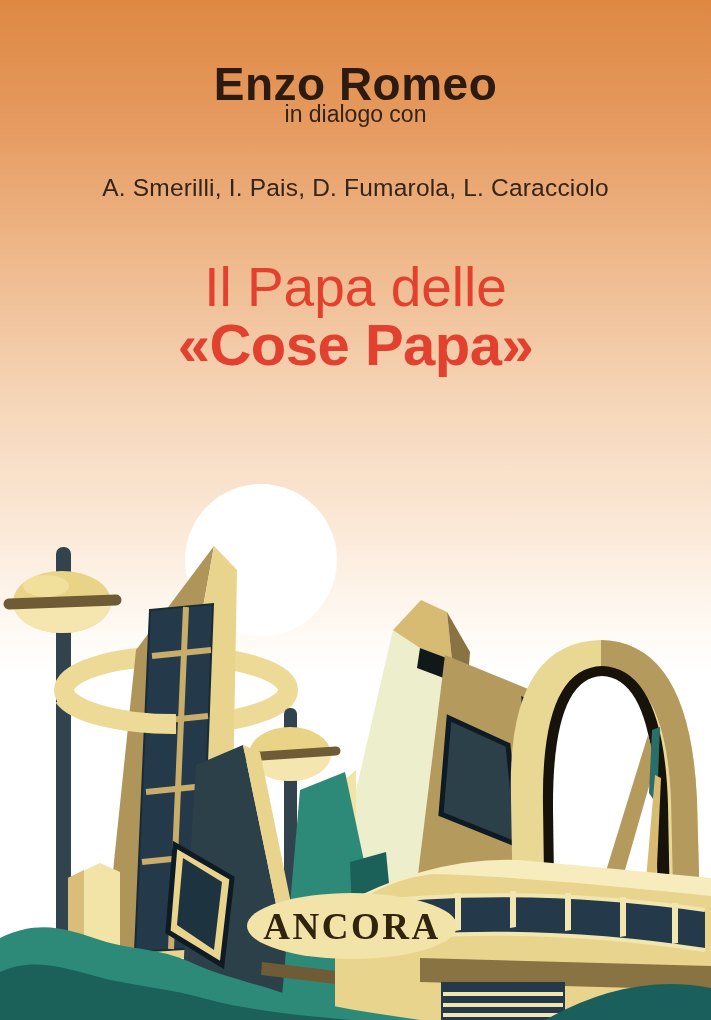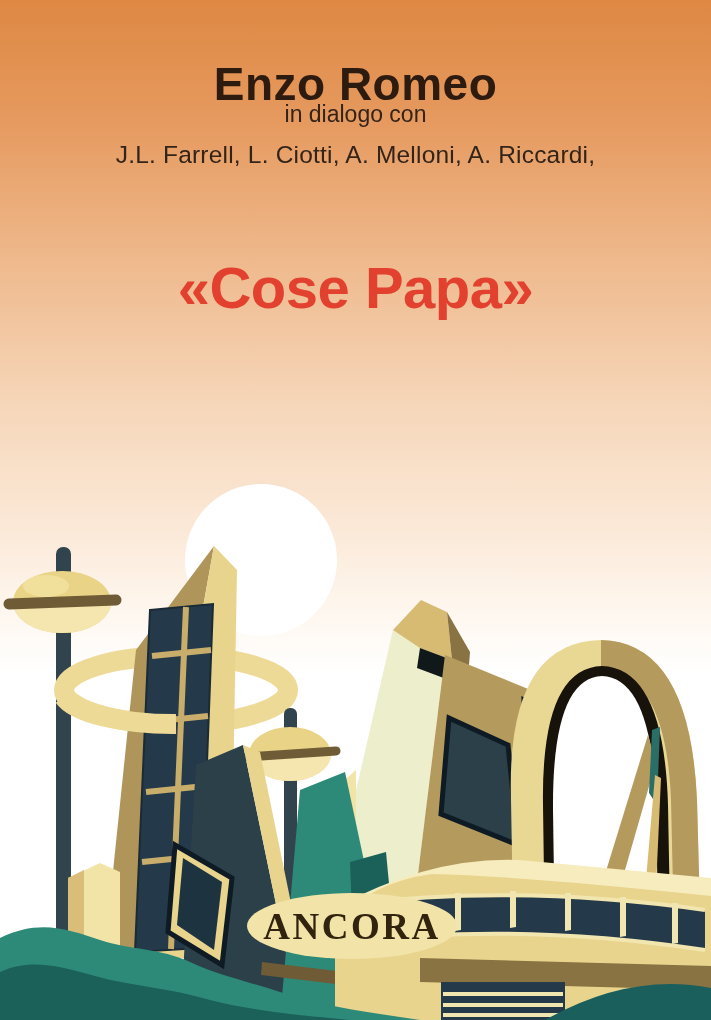--- a/index.html
+++ b/index.html
@@ -157,19 +157,21 @@
 
     <g>
       <ellipse cx="352" cy="926" rx="105" ry="33" style="fill:var(--badge-fill,#f2e3a8)"></ellipse>
       <text class="badge-text" x="352" y="939" text-anchor="middle" font-size="37" style="fill:var(--publisher-text,#31230e)">ANCORA</text>
     </g>
   </svg>
 
   <div class="txt author">Enzo Romeo</div>
   <div class="txt dialog-intro">in dialogo con</div>
   <div class="txt names">
-    <span>J.L. Farrell, L. Ciotti, A. Melloni, A. Riccardi,</span><br>
+    <br>
+    <span>A. Smerilli, I. Pais, D. Fumarola, L. Caracciolo</span>
   </div>
   <div class="txt title">
+    <span class="title-l1">Il Papa delle</span>
     <span class="title-l2">«Cose Papa»</span>
   </div>
 
 </div>
 
 </body></html>

